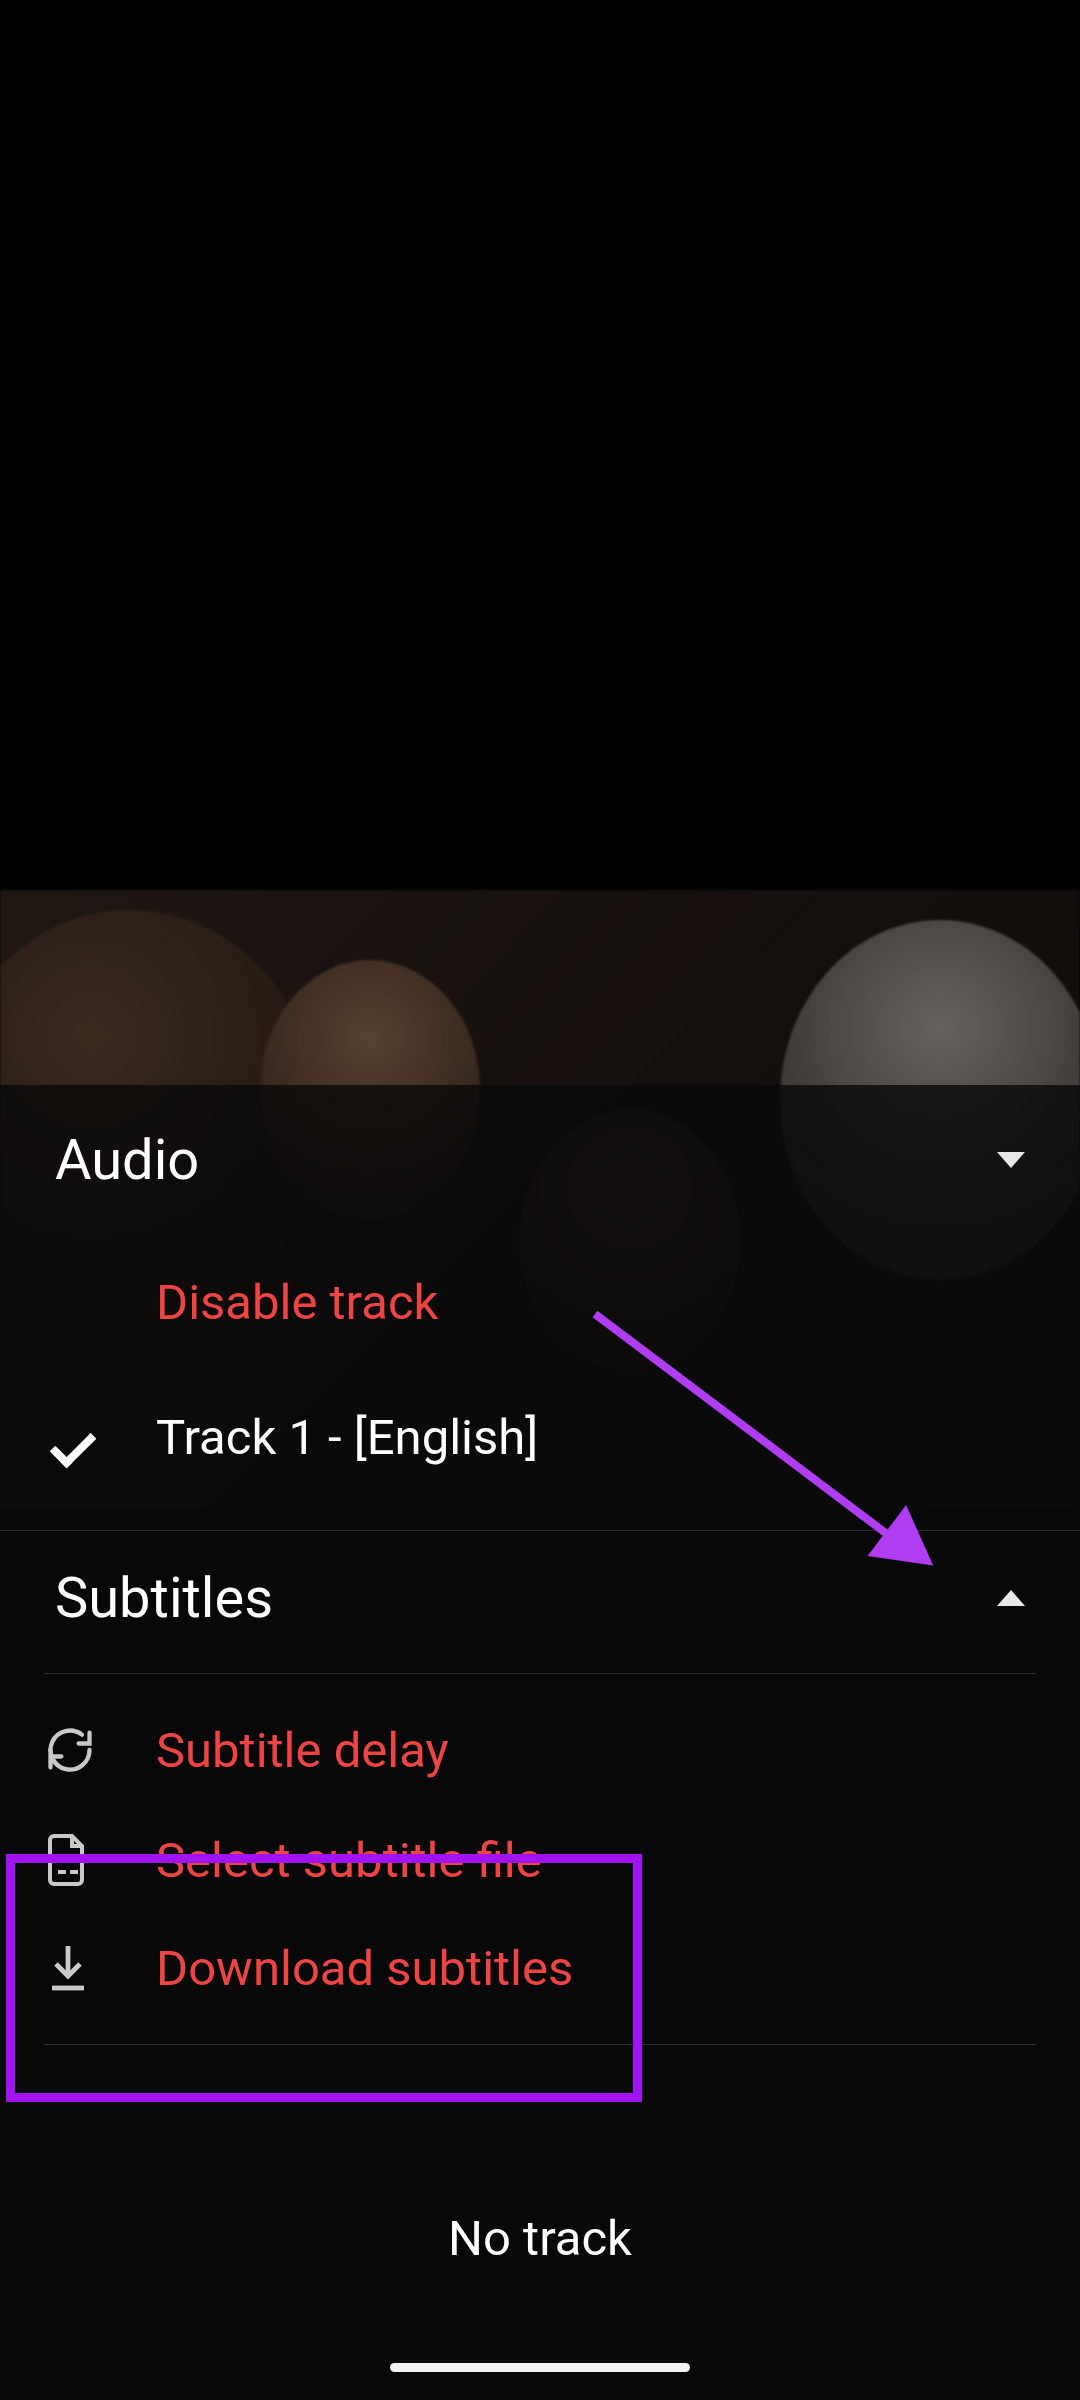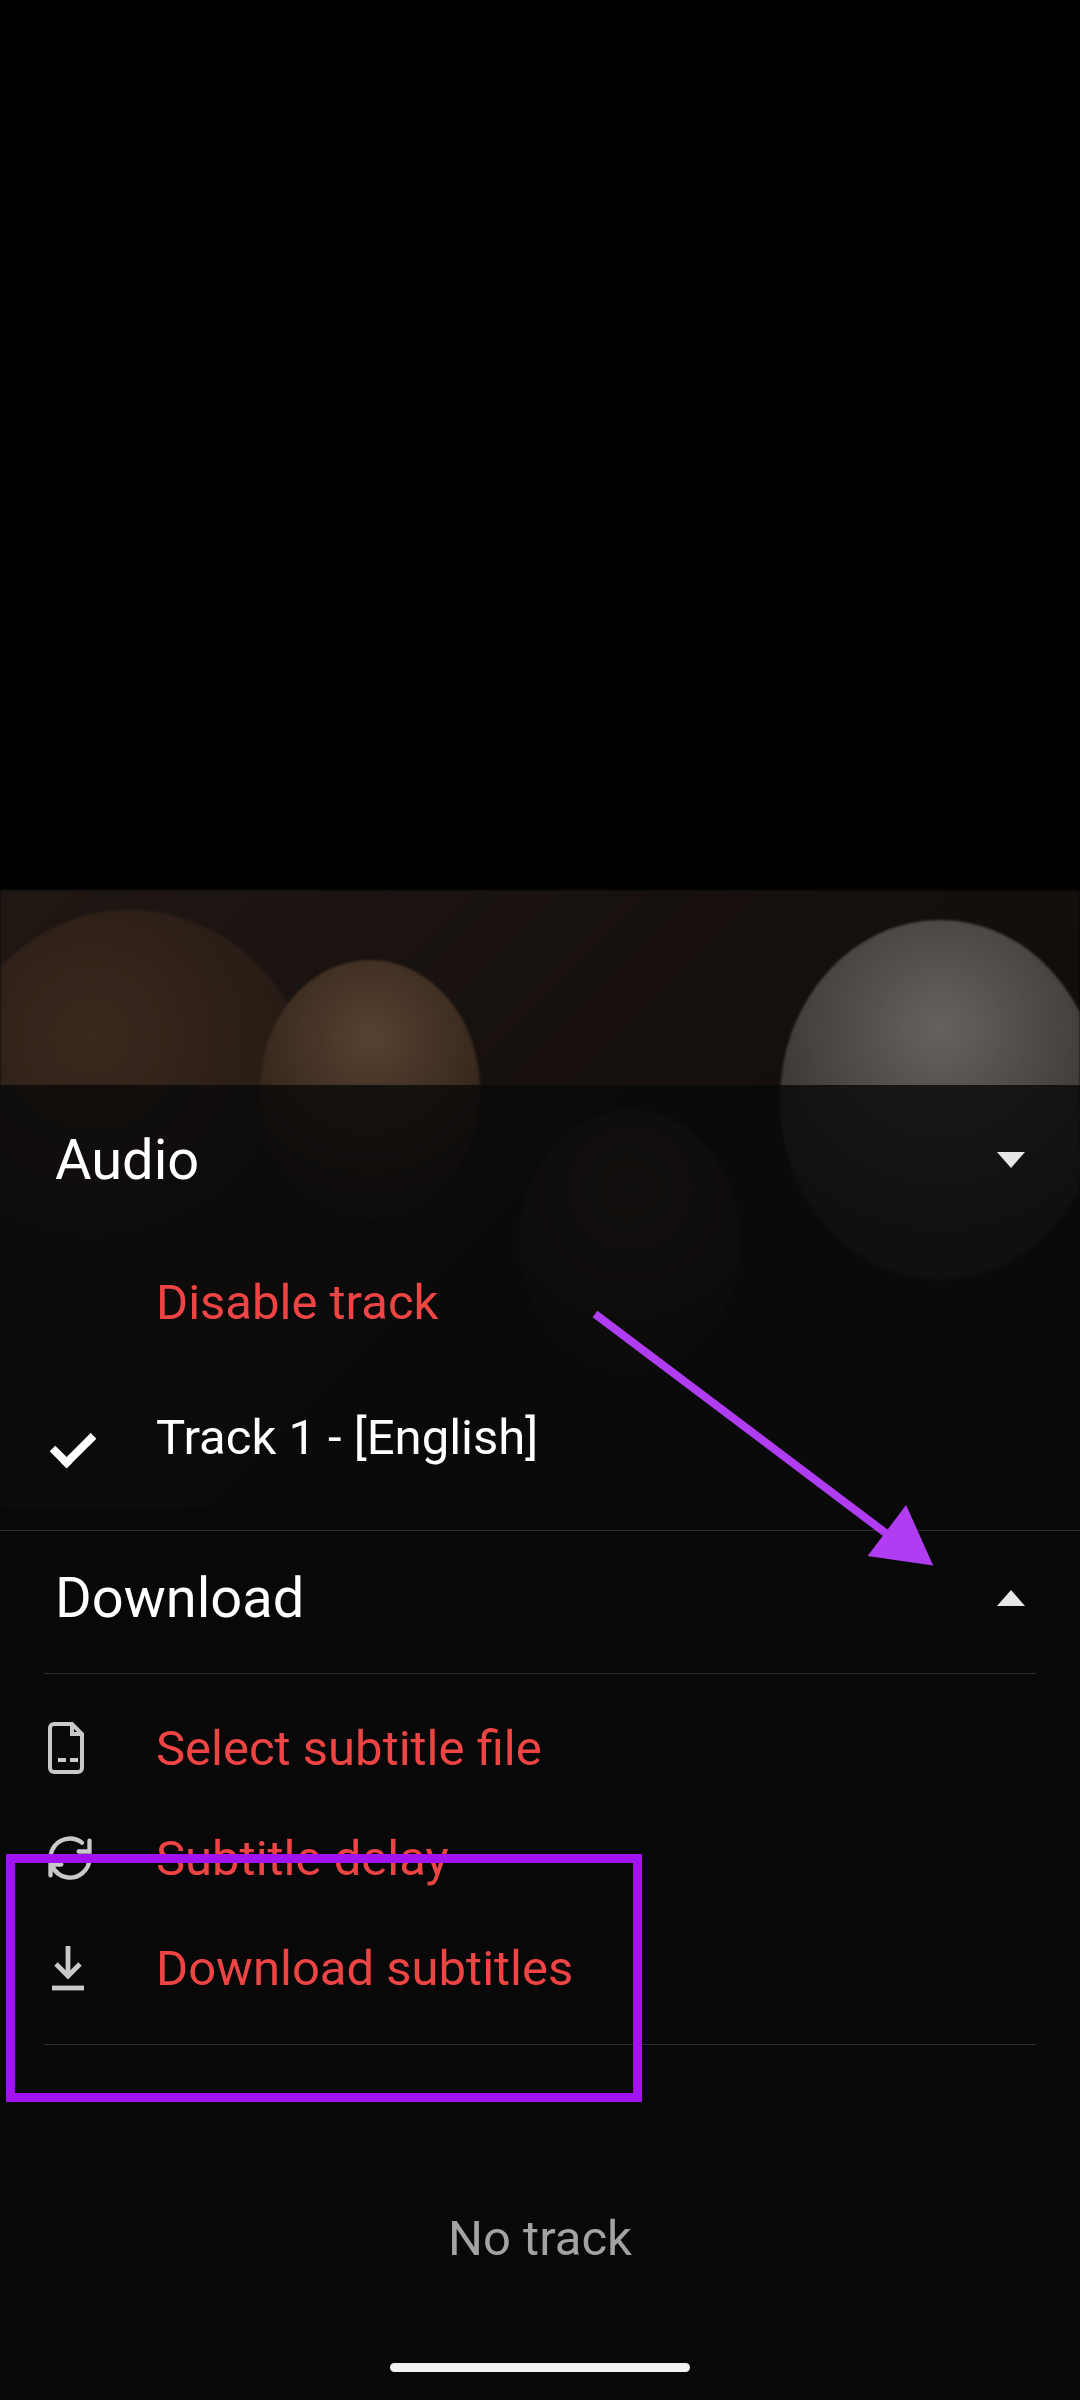--- a/index.html
+++ b/index.html
@@ -39,21 +39,21 @@
     .ic-file { width: 48px; height: 56px; }
     .ic-download { width: 48px; height: 54px; }
 
     
     .arrow { position: absolute; pointer-events: none; left: 595px; top: 1310px; width: 420px; height: 330px; }
     .arrow-line { position: absolute; left: 0; top: 0; width: 370px; height: 0; border-top: 8px solid #b13df2; transform-origin: left center; transform: rotate(37deg); }
     .arrow-head { position: absolute; left: 286px; top: 206px; width: 0; height: 0; border-left: 58px solid #b13df2; border-top: 32px solid transparent; border-bottom: 32px solid transparent; transform: rotate(37deg); }
 
     .highlight-box { position: absolute; left: 6px; top: 1854px; width: 636px; height: 248px; border: 9px solid #a113f0; pointer-events: none; }
 
-    .no-track { position: absolute; left: 0; top: 2210px; width: 1080px; text-align: center; font-size: 49px; color: #a3a3a3; }
+    .no-track { position: absolute; left: 0; top: 2210px; width: 1080px; text-align: center; font-size: 49px; color: #ffffff; }
 
     .home-indicator { position: absolute; left: 390px; bottom: 28px; width: 300px; height: 9px; background: #f2f2f2; border-radius: 5px; }
   </style>
 </head>
 <body>
 
 <div class="video-band">
   <span class="vb1"></span>
   <span class="vb2"></span>
   <span class="vb3"></span>
@@ -75,52 +75,52 @@
   <div class="item-row">
     <span class="item-icon">
         <i class="check"></i>
       </span>
     <span class="item-label strong">Track 1 - [English]</span>
   </div>
 
   <div style="height:18px"></div>
 
   <div class="section-header">
-    <span class="section-title">Download</span>
+    <span class="section-title">Subtitles</span>
     <span class="caret caret-up"></span>
   </div>
 
   <div class="divider-thin"></div>
 
   <div style="height:20px"></div>
-
-  <div class="item-row" style="height:108px;">
-    <span class="item-icon">
-      <svg class="ic-file" viewBox="0 0 24 28" fill="none" stroke="#c9c9c9" stroke-width="2">
-        <path d="M5 2h9l5 5v17a2 2 0 0 1-2 2H5a2 2 0 0 1-2-2V4a2 2 0 0 1 2-2z"></path>
-        <path d="M14 2v5h5"></path>
-        <rect x="7" y="19" width="4" height="2" fill="#c9c9c9" stroke="none"></rect>
-        <rect x="13" y="19" width="4" height="2" fill="#c9c9c9" stroke="none"></rect>
-      </svg>
-    </span>
-    <span class="item-label">Select subtitle file</span>
-  </div>
 
   <div class="item-row" style="height:112px;">
     <span class="item-icon">
       <span class="ic-sync">
         <svg viewBox="0 0 24 24" fill="none" stroke="#c9c9c9" stroke-width="2" stroke-linecap="round">
           <path d="M21 12a9 9 0 1 1-3.5-7.1"></path>
           <path d="M21 4v5h-5"></path>
           <path d="M3 12a9 9 0 0 0 3.5 7.1"></path>
           <path d="M3 20v-5h5"></path>
         </svg>
       </span>
     </span>
     <span class="item-label">Subtitle delay</span>
+  </div>
+
+  <div class="item-row" style="height:108px;">
+    <span class="item-icon">
+      <svg class="ic-file" viewBox="0 0 24 28" fill="none" stroke="#c9c9c9" stroke-width="2">
+        <path d="M5 2h9l5 5v17a2 2 0 0 1-2 2H5a2 2 0 0 1-2-2V4a2 2 0 0 1 2-2z"></path>
+        <path d="M14 2v5h5"></path>
+        <rect x="7" y="19" width="4" height="2" fill="#c9c9c9" stroke="none"></rect>
+        <rect x="13" y="19" width="4" height="2" fill="#c9c9c9" stroke="none"></rect>
+      </svg>
+    </span>
+    <span class="item-label">Select subtitle file</span>
   </div>
 
   <div class="item-row" style="height:108px;">
     <span class="item-icon">
       <svg class="ic-download" viewBox="0 0 24 26" fill="none" stroke="#c9c9c9" stroke-width="2.4">
         <path d="M12 2v14"></path>
         <path d="M6 11l6 6 6-6"></path>
         <path d="M4 23h16"></path>
       </svg>
     </span>

